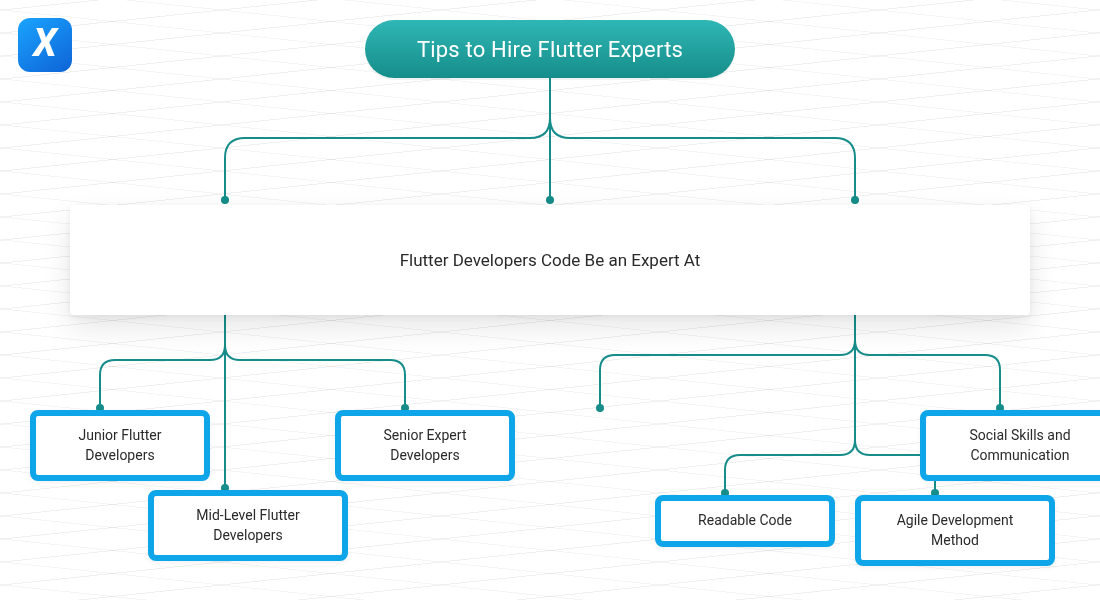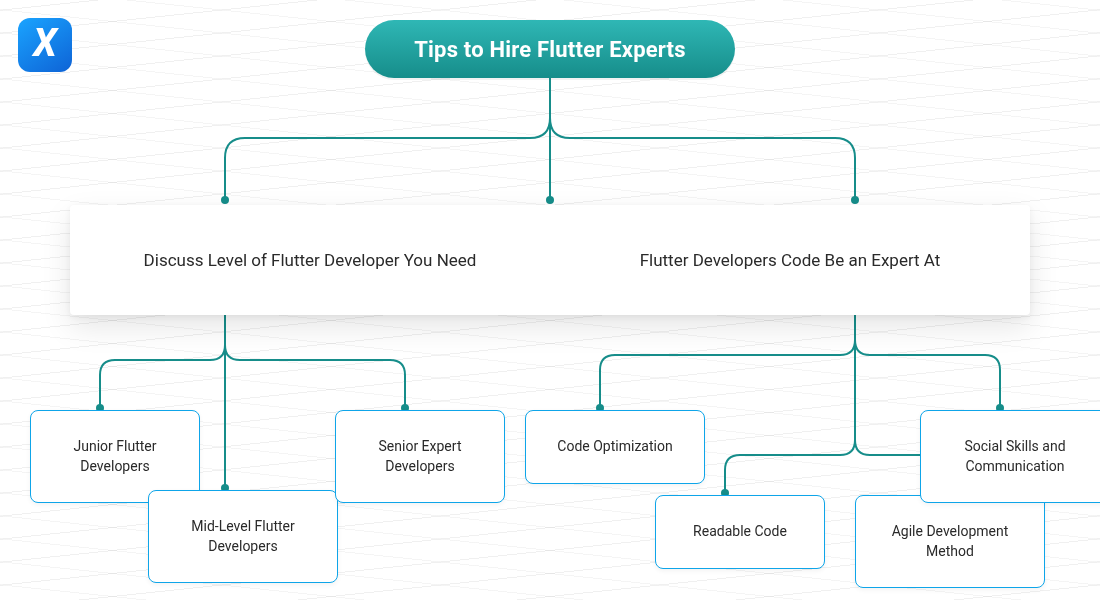--- a/index.html
+++ b/index.html
@@ -16,29 +16,29 @@
     transform:skewY(-6deg);
   }
   .bg::after{transform:skewY(6deg);opacity:.7}
   
   .logo{position:absolute;left:18px;top:18px;width:54px;height:54px;border-radius:12px;
     background:linear-gradient(145deg,#1aa4ff 0%,#0e63d6 100%);display:flex;align-items:center;justify-content:center}
   .logo span{color:#fff;font-weight:800;font-size:38px;font-style:italic;line-height:1;transform:translateY(-2px)}
   
   .title{position:absolute;left:365px;top:20px;width:370px;height:58px;border-radius:30px;
     background:linear-gradient(180deg,#2fb7b5 0%,#168d8a 100%);color:#fff;display:flex;align-items:center;justify-content:center;
-    font-size:22px;font-weight:700;letter-spacing:.2px;box-shadow:0 2px 0 rgba(0,0,0,.05)}
+    font-size:22px;font-weight:400;letter-spacing:.2px;box-shadow:0 2px 0 rgba(0,0,0,.05)}
   
   .card{position:absolute;left:70px;top:205px;width:960px;height:110px;background:#fff;border-radius:4px;
     box-shadow:0 12px 30px rgba(0,0,0,.10),0 2px 6px rgba(0,0,0,.06);display:flex}
   .card .col{flex:1;display:flex;align-items:center;justify-content:center;text-align:center;font-size:17px;line-height:1.55;padding:0 18px}
   
-  .leaf{position:absolute;background:#fff;border:1px solid #0ea5e9;border-radius:8px;
+  .leaf{position:absolute;background:#fff;border:6px solid #0ea5e9;border-radius:8px;
     box-shadow:0 2px 5px rgba(0,0,0,0.05);display:flex;align-items:center;justify-content:center;
-    text-align:center;font-size:14px;line-height:1.4;padding:26px 14px}
+    text-align:center;font-size:14px;line-height:1.4;padding:10px 14px}
   
   svg.connectors{position:absolute;inset:0;width:1100px;height:600px;pointer-events:none}
   .pth{stroke:#168d8a;stroke-width:2;fill:none}
   .dot{fill:#168d8a}
 </style>
 </head>
 <body>
 
 <div class="stage">
 
@@ -77,26 +77,24 @@
     <circle class="dot" cx="725" cy="493" r="4"></circle>
 
     <path class="pth" d="M855 315 L855 440 Q855 455 870 455 L920 455 Q935 455 935 470 L935 490"></path>
     <circle class="dot" cx="935" cy="493" r="4"></circle>
 
     <path class="pth" d="M855 315 L855 340 Q855 355 870 355 L985 355 Q1000 355 1000 370 L1000 405"></path>
     <circle class="dot" cx="1000" cy="408" r="4"></circle>
   </svg>
 
   <div class="card">
-    <div class="col">Discuss Level of Flutter Developer You Need</div>
     <div class="col">Flutter Developers Code Be an Expert At</div>
   </div>
 
   <div class="leaf" style="left:30px;top:410px;width:140px">Junior Flutter Developers</div>
   <div class="leaf" style="left:148px;top:490px;width:160px">Mid-Level Flutter Developers</div>
   <div class="leaf" style="left:335px;top:410px;width:140px">Senior Expert Developers</div>
 
-  <div class="leaf" style="left:525px;top:410px;width:150px">Code Optimization</div>
   <div class="leaf" style="left:855px;top:495px;width:160px">Agile Development Method</div>
   <div class="leaf" style="left:655px;top:495px;width:140px">Readable Code</div>
   <div class="leaf" style="left:920px;top:410px;width:160px">Social Skills and Communication</div>
 
 </div>
 
 </body></html>

